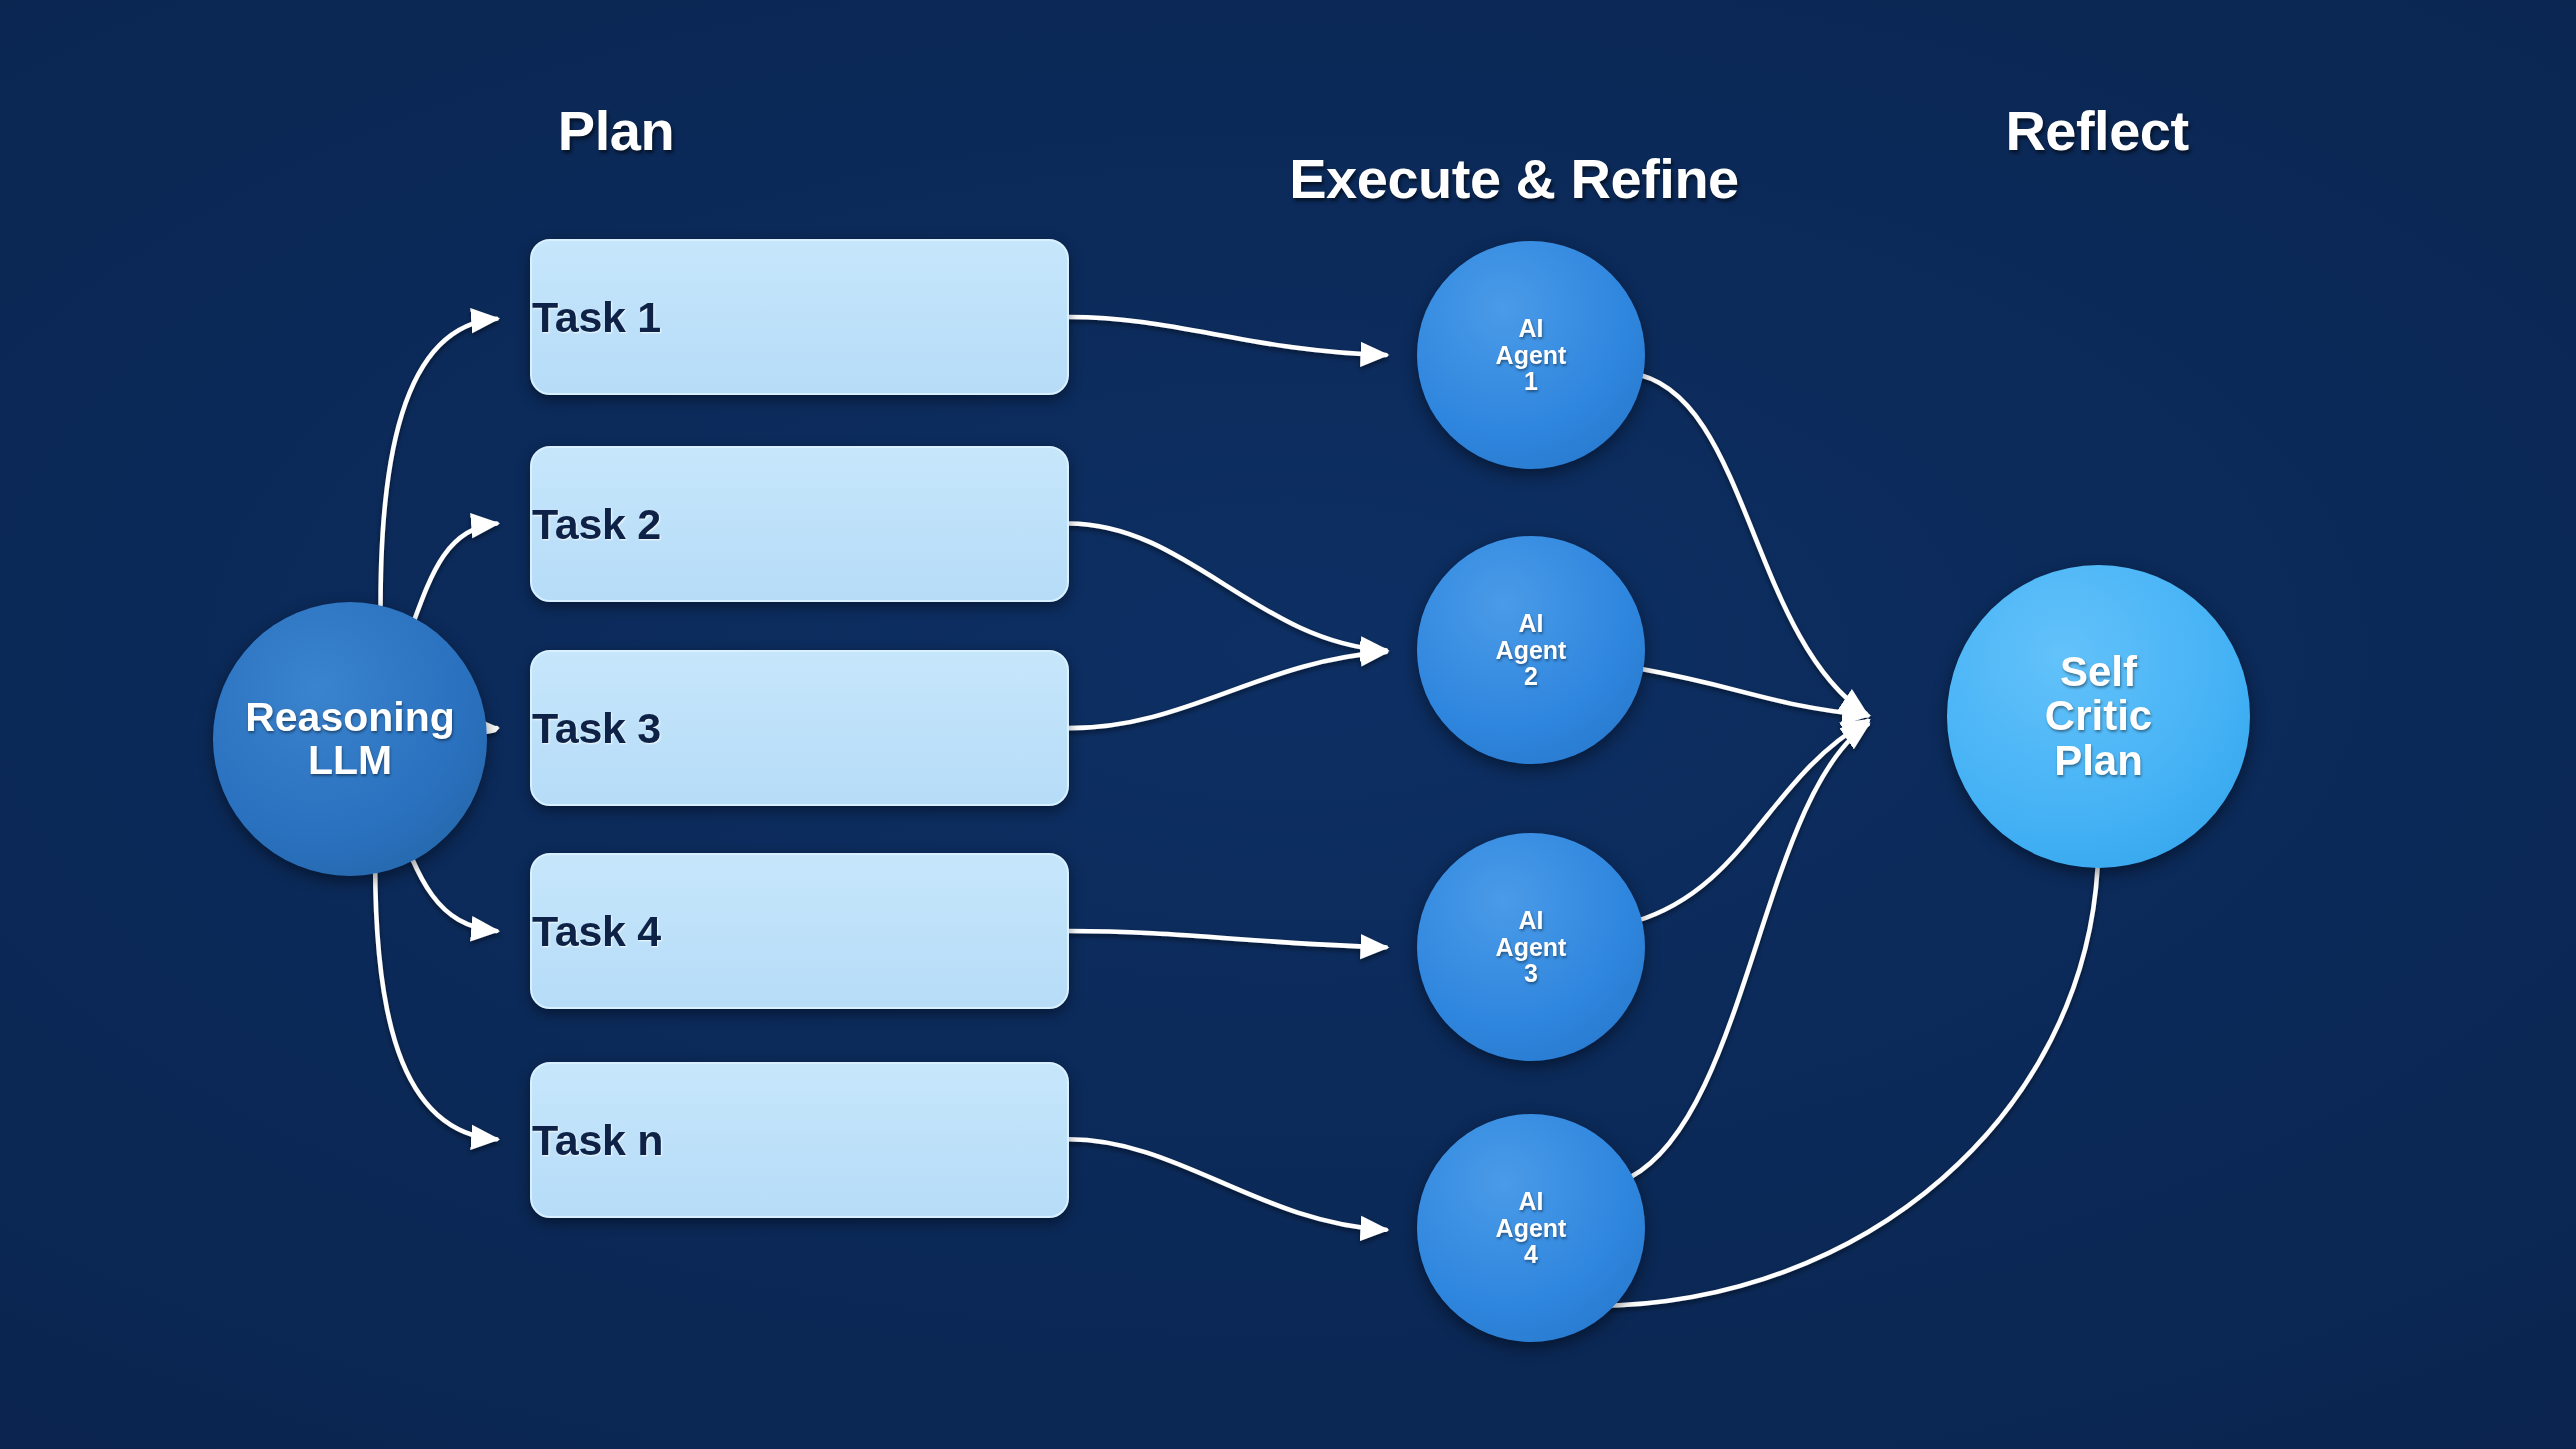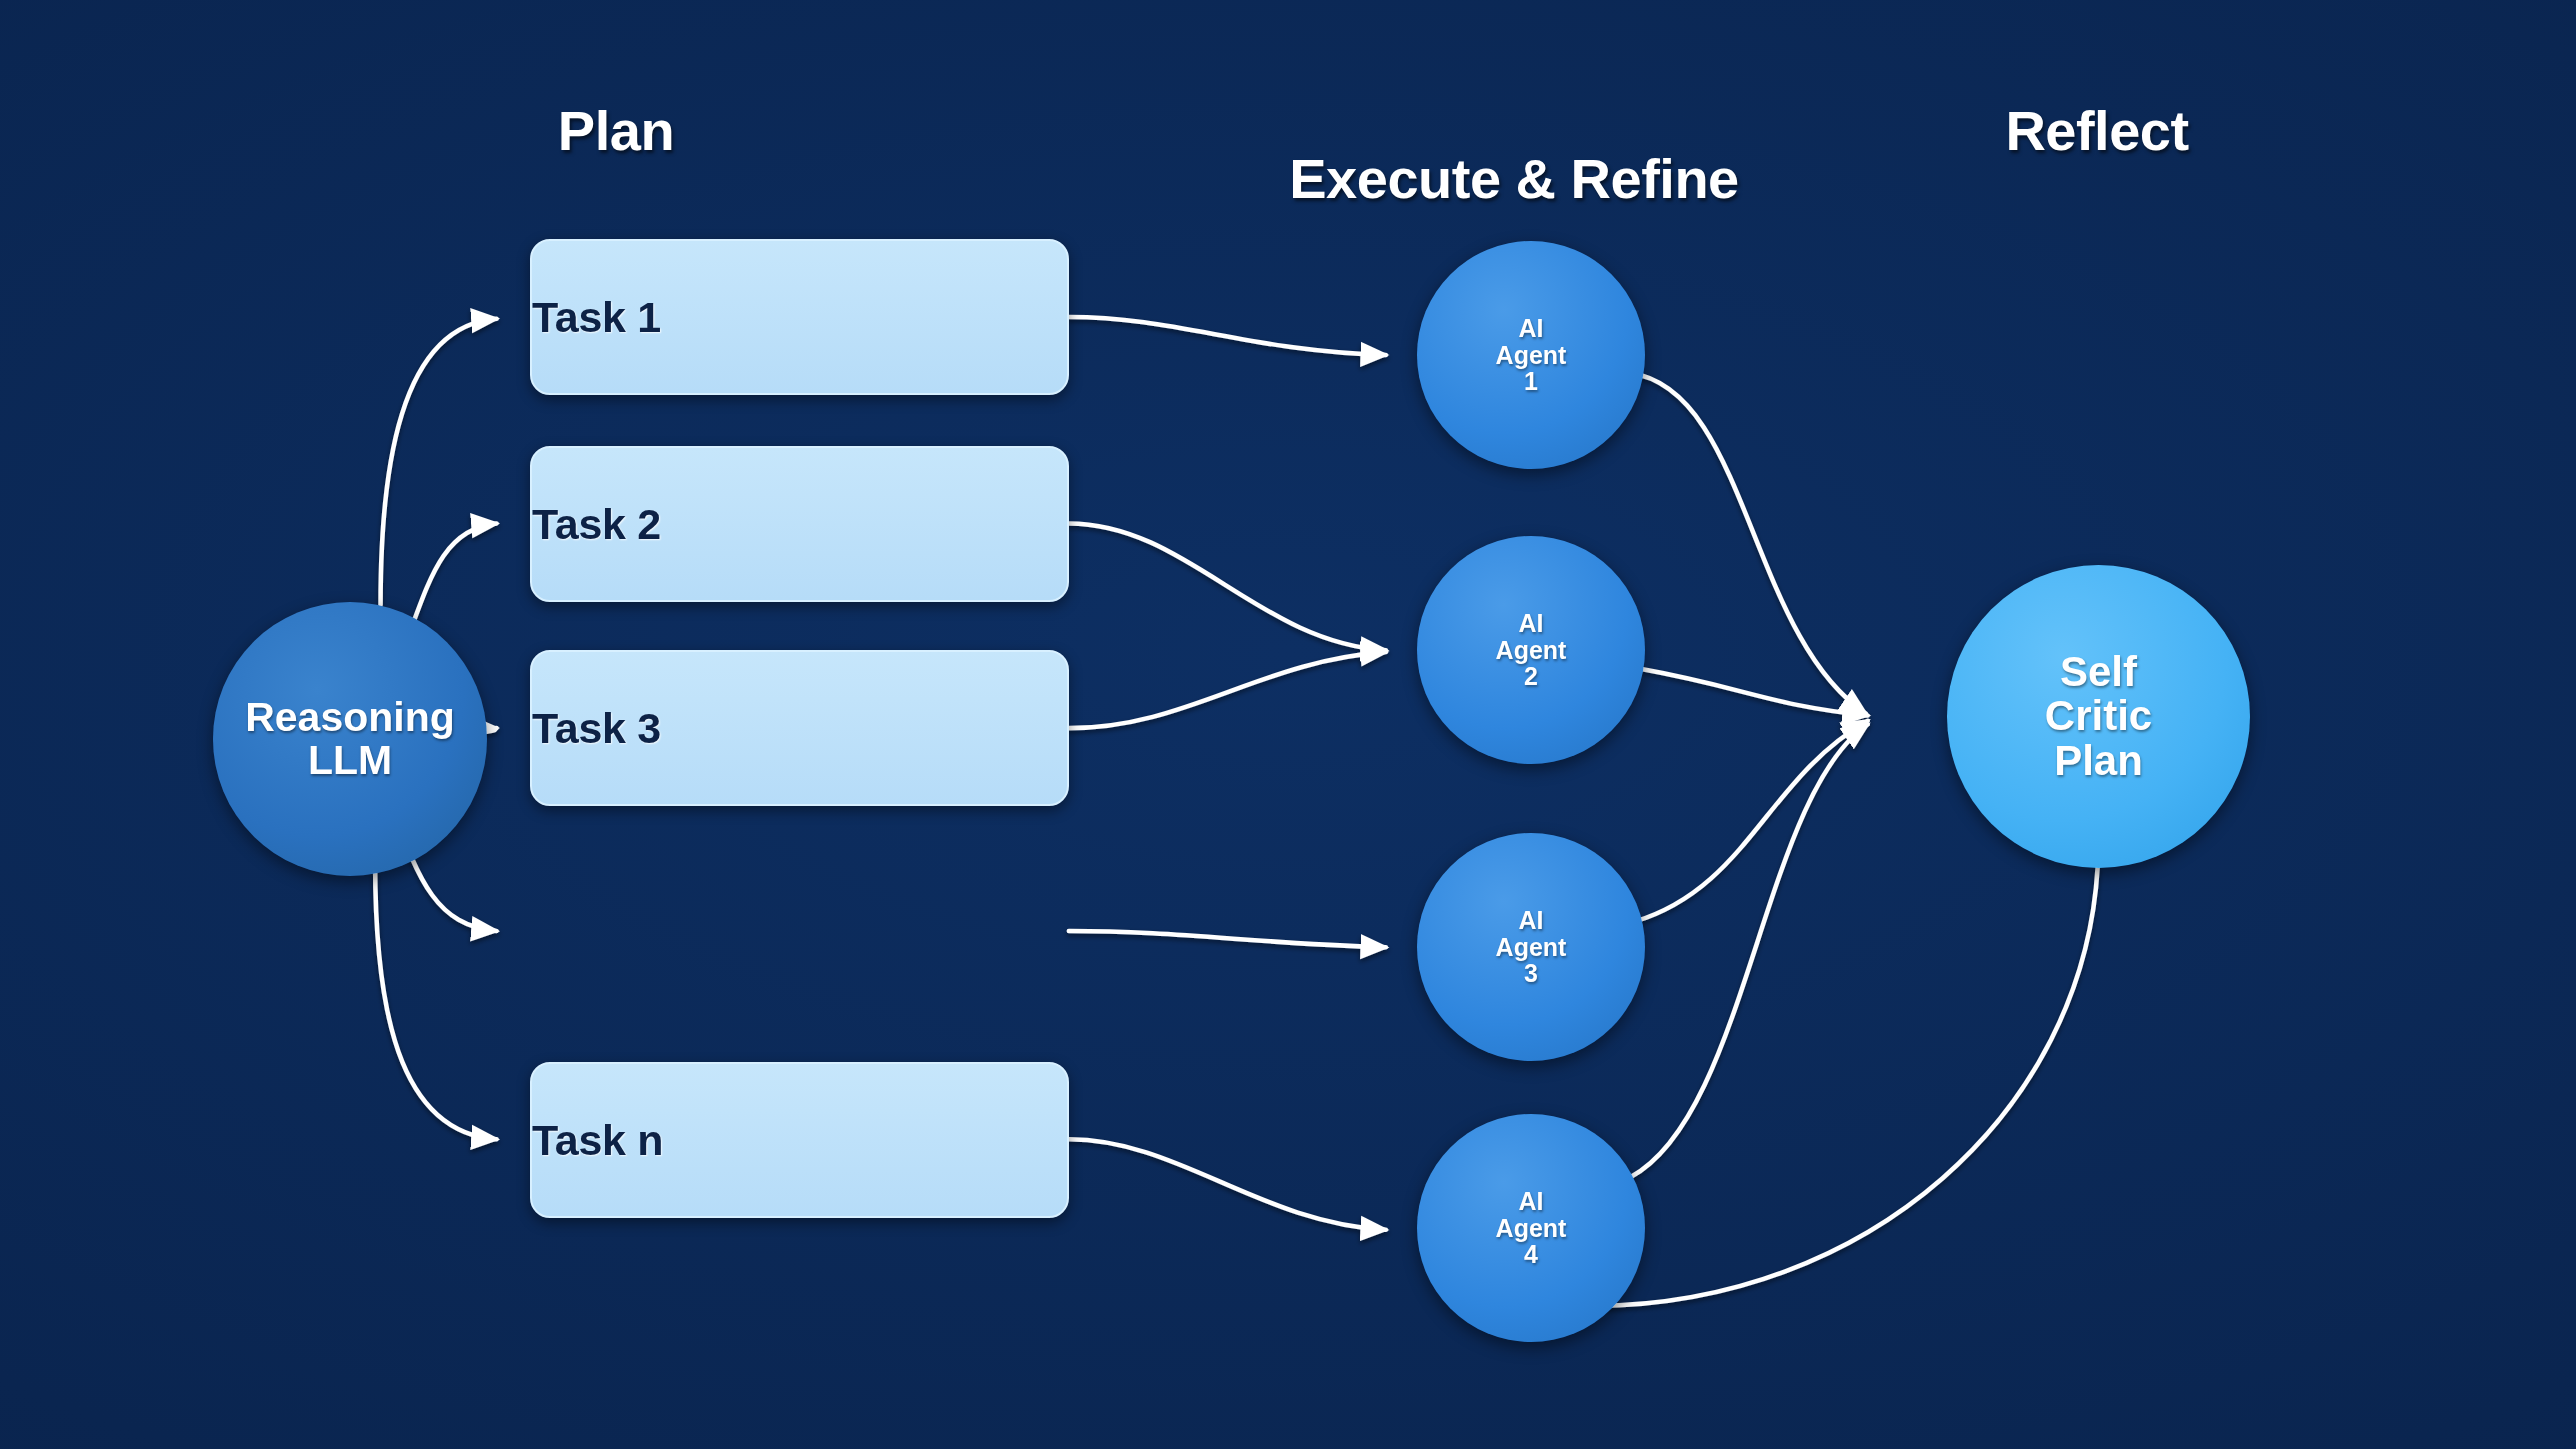--- a/index.html
+++ b/index.html
@@ -167,20 +167,23 @@
 
   <div class="task-box" id="task-0">
     <span class="task-label">Task 1</span>
   </div>
   <div class="task-box" id="task-1">
     <span class="task-label">Task 2</span>
   </div>
   <div class="task-box" id="task-2">
     <span class="task-label">Task 3</span>
   </div>
+  <div class="task-box" id="task-3">
+    <span class="task-label">Task 4</span>
+  </div>
   <div class="task-box" id="task-4">
     <span class="task-label">Task n</span>
   </div>
 
   <div class="node-circle agent-node" id="agent-0">
     <span class="line">AI</span>
     <span class="line">Agent</span>
     <span class="line">1</span>
   </div>
   <div class="node-circle agent-node" id="agent-1">

